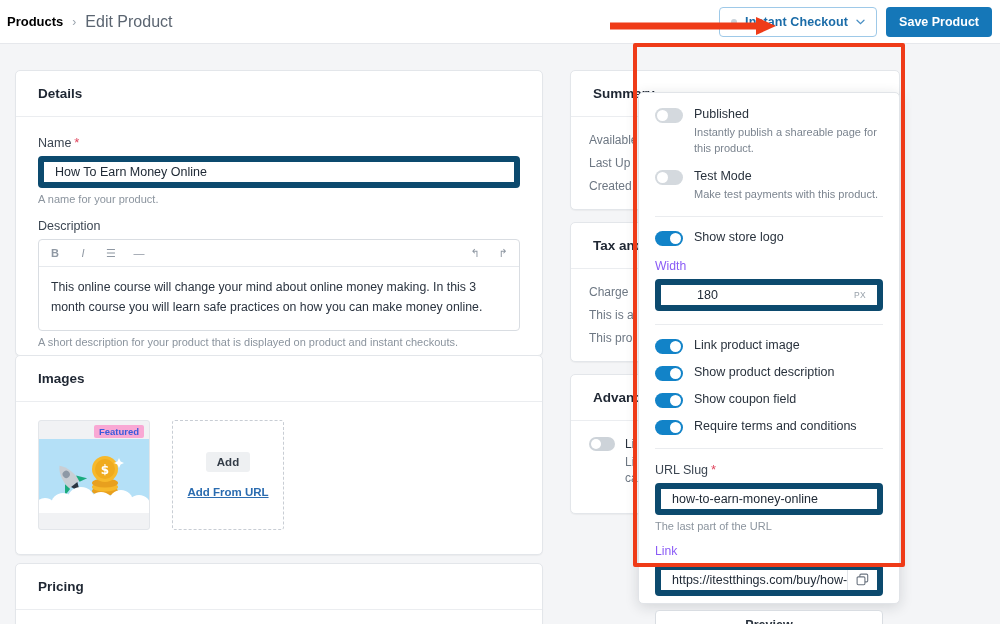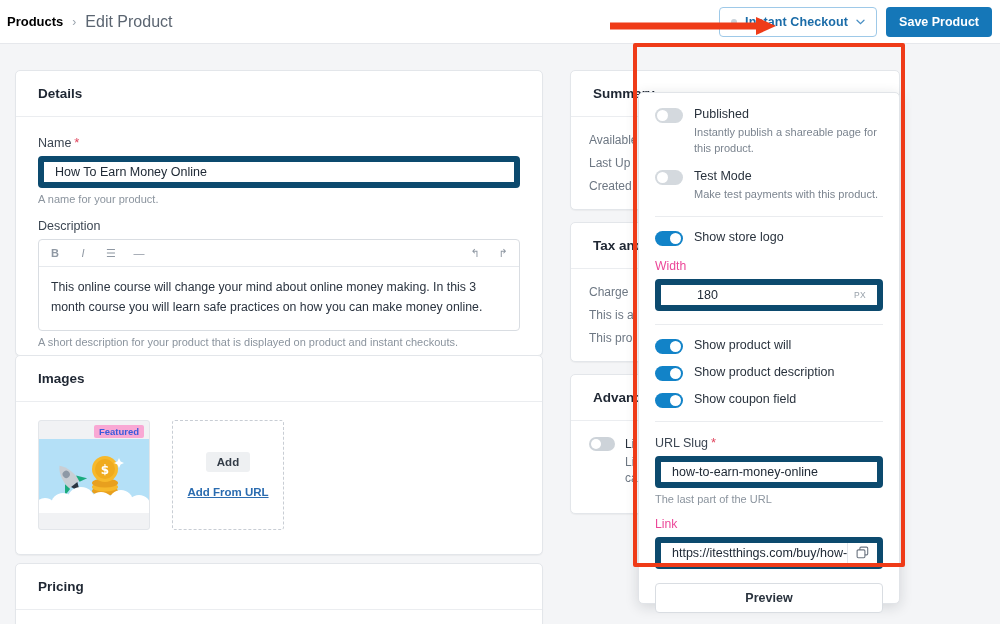--- a/index.html
+++ b/index.html
@@ -146,21 +146,21 @@
   .tg.on { background: #1283c8; }
   .tg::after {
     content:''; position: absolute; top: 2px; width: 11px; height: 11px;
     border-radius: 50%; background: #fff;
   }
   .tg.off::after { left: 2px; }
   .tg.on::after  { left: 15px; }
   .tg-label { font-size: 12.5px; color: #29323d; line-height: 15px; }
   .tg-desc { font-size: 11px; color: #7b848f; line-height: 1.45; margin-top: 3px; }
   .panel-div { height: 1px; background: #eaecef; margin: 13px 0; }
-  .panel-label { font-size: 12.2px; color: #ec4899; margin-bottom: 6px; }
+  .panel-label { font-size: 12.2px; color: #8b5cf6; margin-bottom: 6px; }
   .px-suffix { font-size: 8.5px; color: #98a1aa; letter-spacing:.3px; }
   .copy-btn {
     width: 30px; height: 30px; flex: none;
     border-left: 1px solid #e3e6ea;
     display: flex; align-items: center; justify-content: center; cursor: pointer;
   }
   .preview-btn {
     width: 100%; height: 30px;
     border: 1px solid #d9dde2; border-radius: 4px; background: #fff;
     font-size: 12.5px; font-weight: bold; color: #2a333e;
@@ -358,29 +358,33 @@
       <div class="panel-label" style="margin-top:13px;">Width</div>
       <div class="text-input" style="justify-content:space-between;padding-left:36px;">
         <span>180</span>
         <span class="px-suffix">PX</span>
       </div>
 
       <div class="panel-div"></div>
 
       <div class="tg-row" style="align-items:center;">
         <span class="tg on"></span>
-        <span class="tg-label">Show product will</span>
+        <span class="tg-label">Link product image</span>
       </div>
       <div class="tg-row" style="align-items:center; margin-top:11px;">
         <span class="tg on"></span>
         <span class="tg-label">Show product description</span>
       </div>
       <div class="tg-row" style="align-items:center; margin-top:11px;">
         <span class="tg on"></span>
         <span class="tg-label">Show coupon field</span>
+      </div>
+      <div class="tg-row" style="align-items:center; margin-top:11px;">
+        <span class="tg on"></span>
+        <span class="tg-label">Require terms and conditions</span>
       </div>
 
       <div class="panel-div"></div>
 
       <div class="field-label">
         <span>URL Slug</span>
         <span class="req">*</span>
       </div>
       <div class="text-input">how-to-earn-money-online</div>
       <div class="help">The last part of the URL</div>

